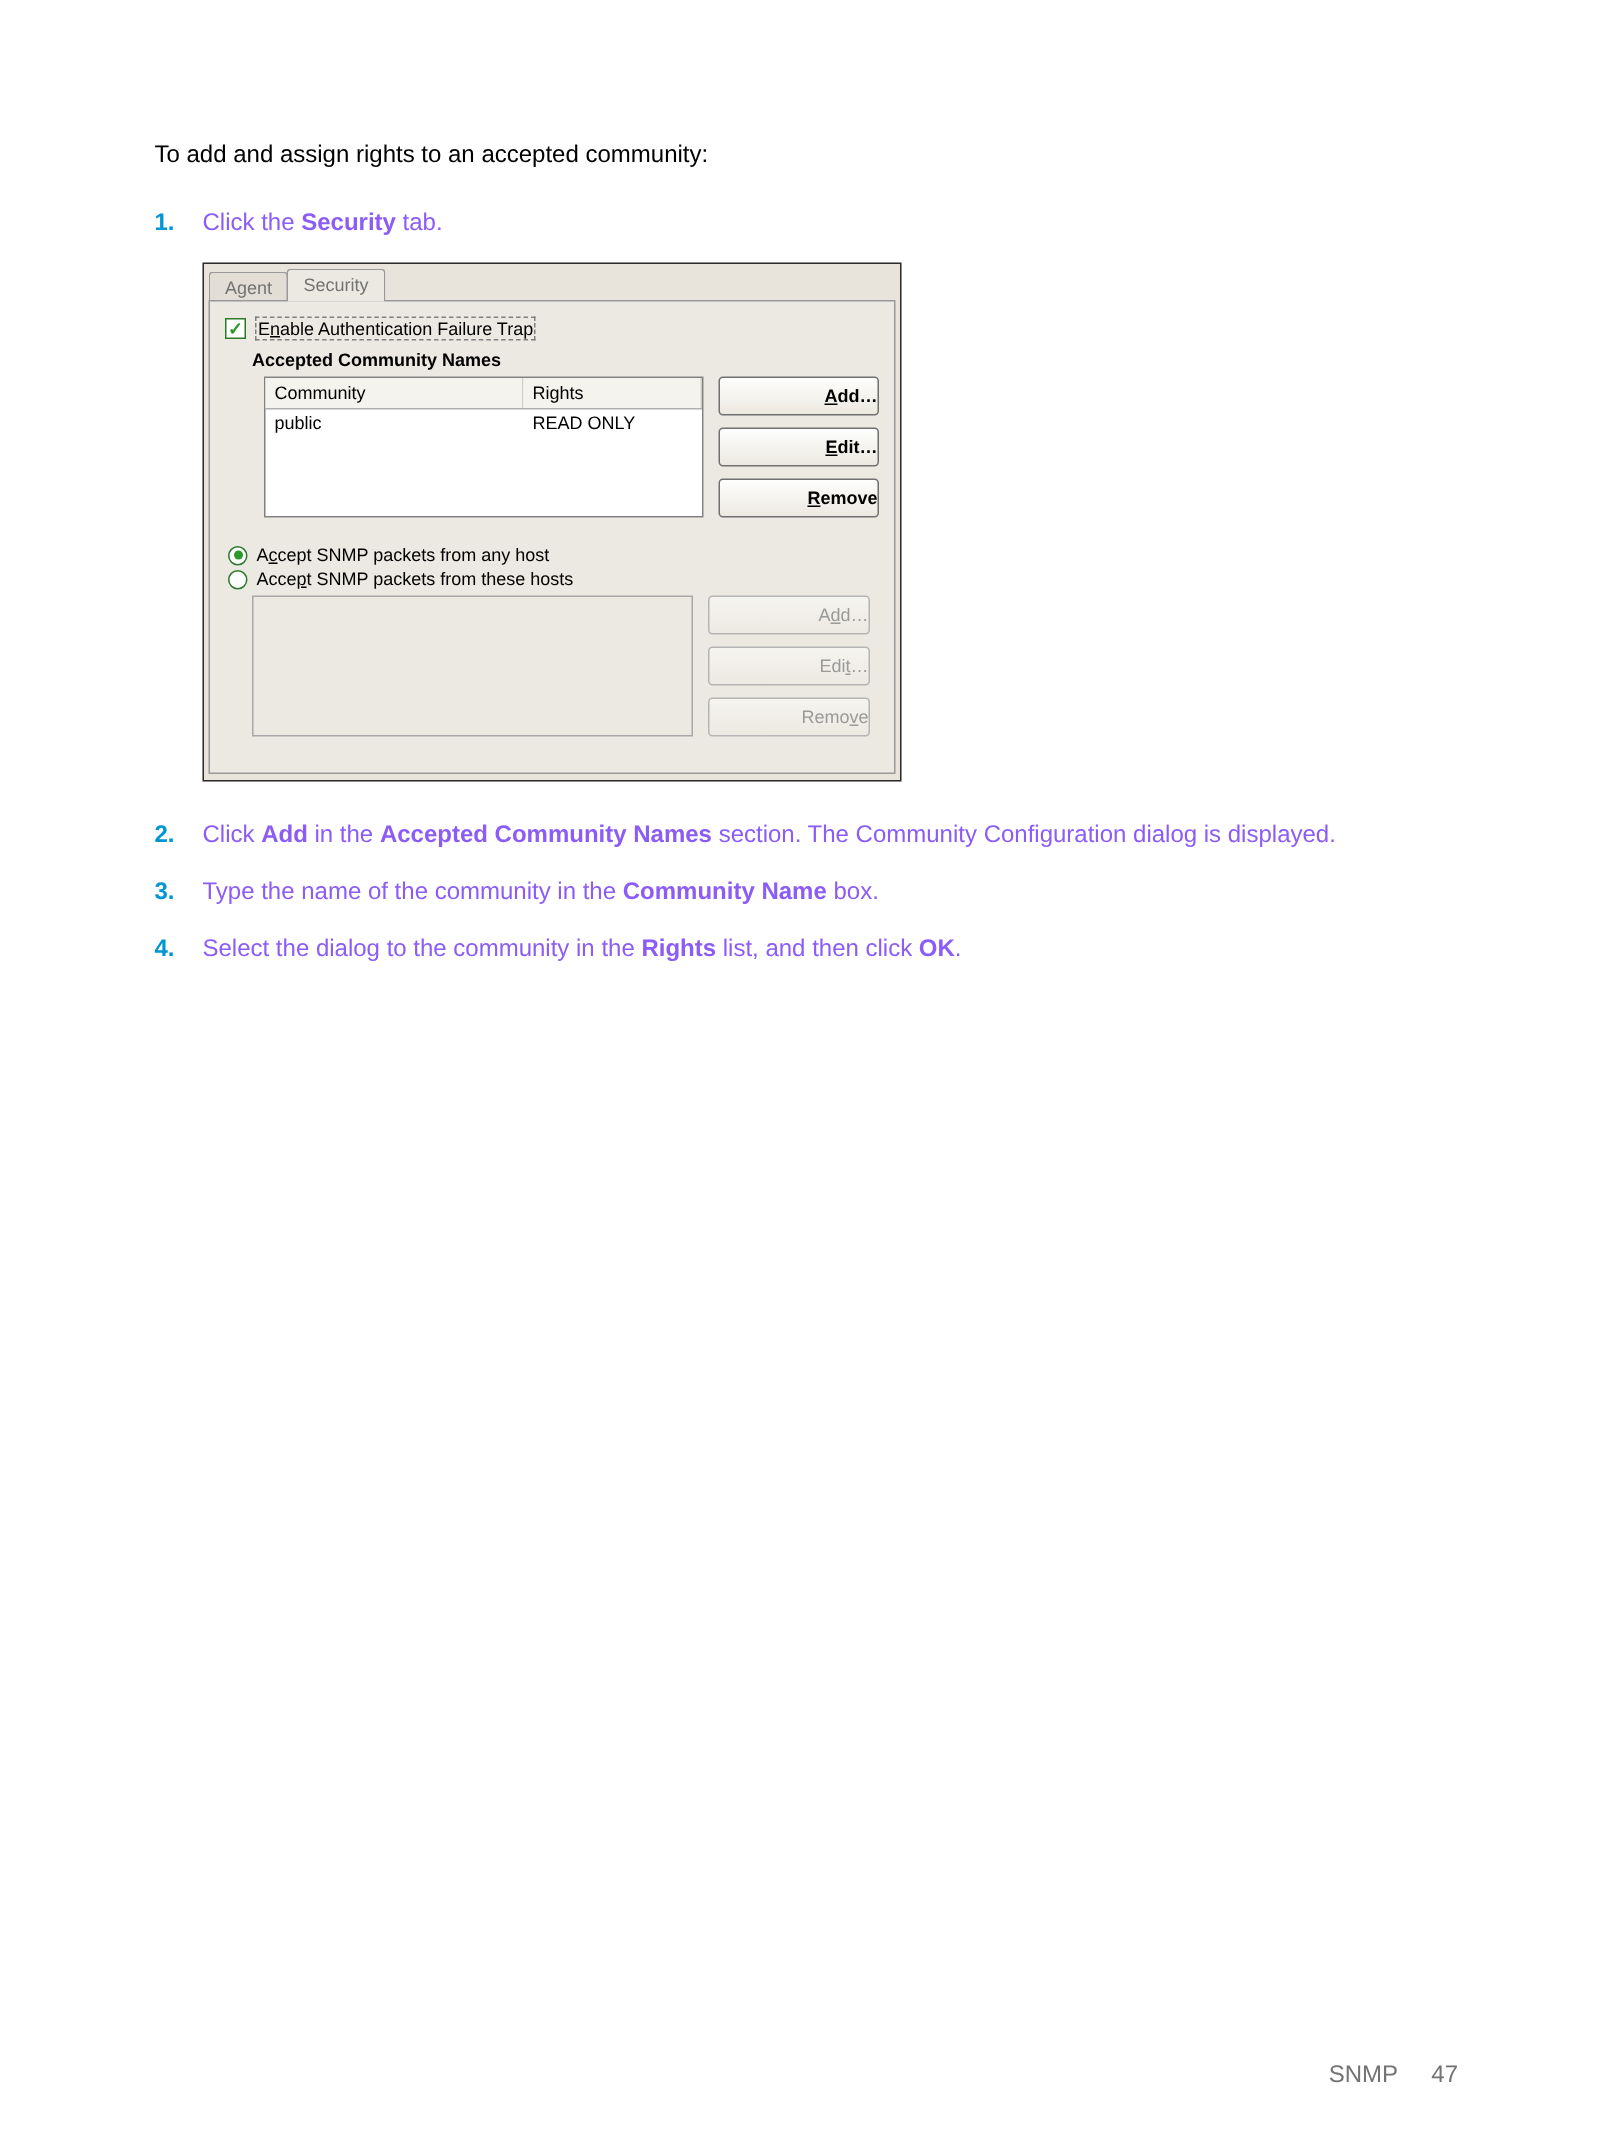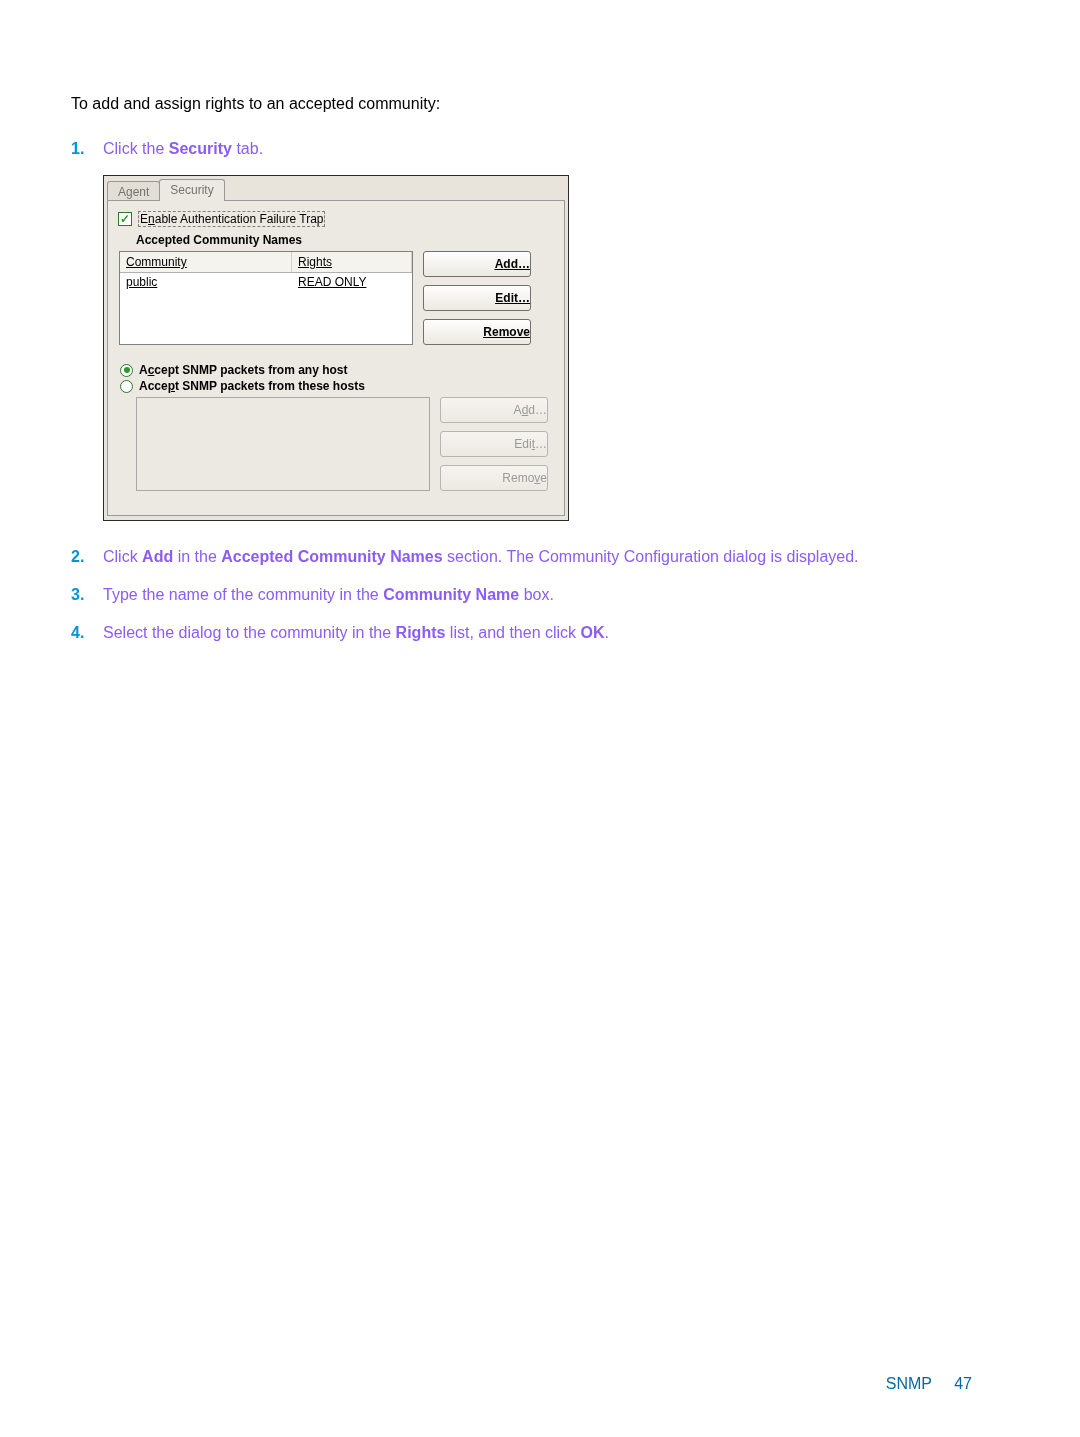--- a/index.html
+++ b/index.html
@@ -6,21 +6,21 @@
   body {
     margin: 0;
     padding: 0;
     font-family: Arial, Helvetica, sans-serif;
     background: #fff;
     width: 1080px;
     height: 1437px;
     position: relative;
   }
   .page {
-    padding: 95px 100px 0 71px;
+    padding: 95px 100px 0 103px;
   }
   .intro {
     font-size: 16px;
     color: #000;
     margin-bottom: 24px;
   }
   .step {
     display: flex;
     margin-bottom: 14px;
     font-size: 16px;
@@ -110,22 +110,21 @@
     background: #fff;
     color: #2a9a2a;
     font-size: 12px;
     font-weight: bold;
   }
   .chk-label { border: 1px dashed #808080; padding: 0 1px; }
   .sec-head { font-size: 12px; font-weight: bold; margin: 2px 0 4px 18px; }
 
   .list-area {
     display: flex;
-    margin-left: 1px;
-    text-decoration: underline;
+    margin-left: 26px;
   }
   .listbox {
     width: 294px;
     height: 94px;
     border: 1px solid #808080;
     background: #fff;
     font-size: 12px;
   }
   .list-hdr {
     display: flex;
@@ -159,21 +158,21 @@
     color: #000;
   }
   .win-btn.disabled {
     color: #9a9a9a;
     font-weight: normal;
     border-color: #b5b5b5;
     background: linear-gradient(#f6f4ef, #ece9e2);
   }
   .win-btn .u { text-decoration: underline; }
 
-  .radio-block { margin: 10px 0 4px 2px; font-weight: bold; }
+  .radio-block { margin: 10px 0 4px 2px; }
   .radio {
     display: flex; align-items: center;
     font-size: 12px;
     margin-bottom: 2px;
   }
   .rdot {
     width: 13px; height: 13px;
     border: 1px solid #2a7a2a;
     border-radius: 50%;
     margin-right: 6px;
@@ -197,21 +196,21 @@
     height: 94px;
     border: 1px solid #a8a8a8;
     background: #ece9e2;
   }
 
   .footer {
     position: absolute;
     bottom: 44px;
     right: 108px;
     font-size: 16px;
-    color: #0369a1;
+    color: #737373;
   }
   .footer .pg { margin-left: 18px; }
 </style>
 </head>
 <body>
 
 <div class="page">
   <div class="intro">To add and assign rights to an accepted community:</div>
 
   <div class="step">

